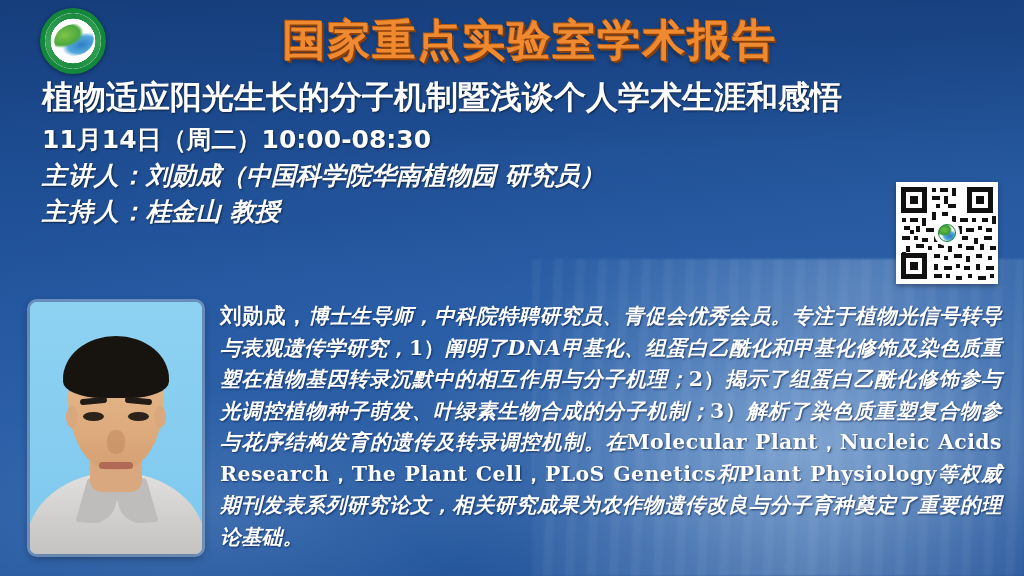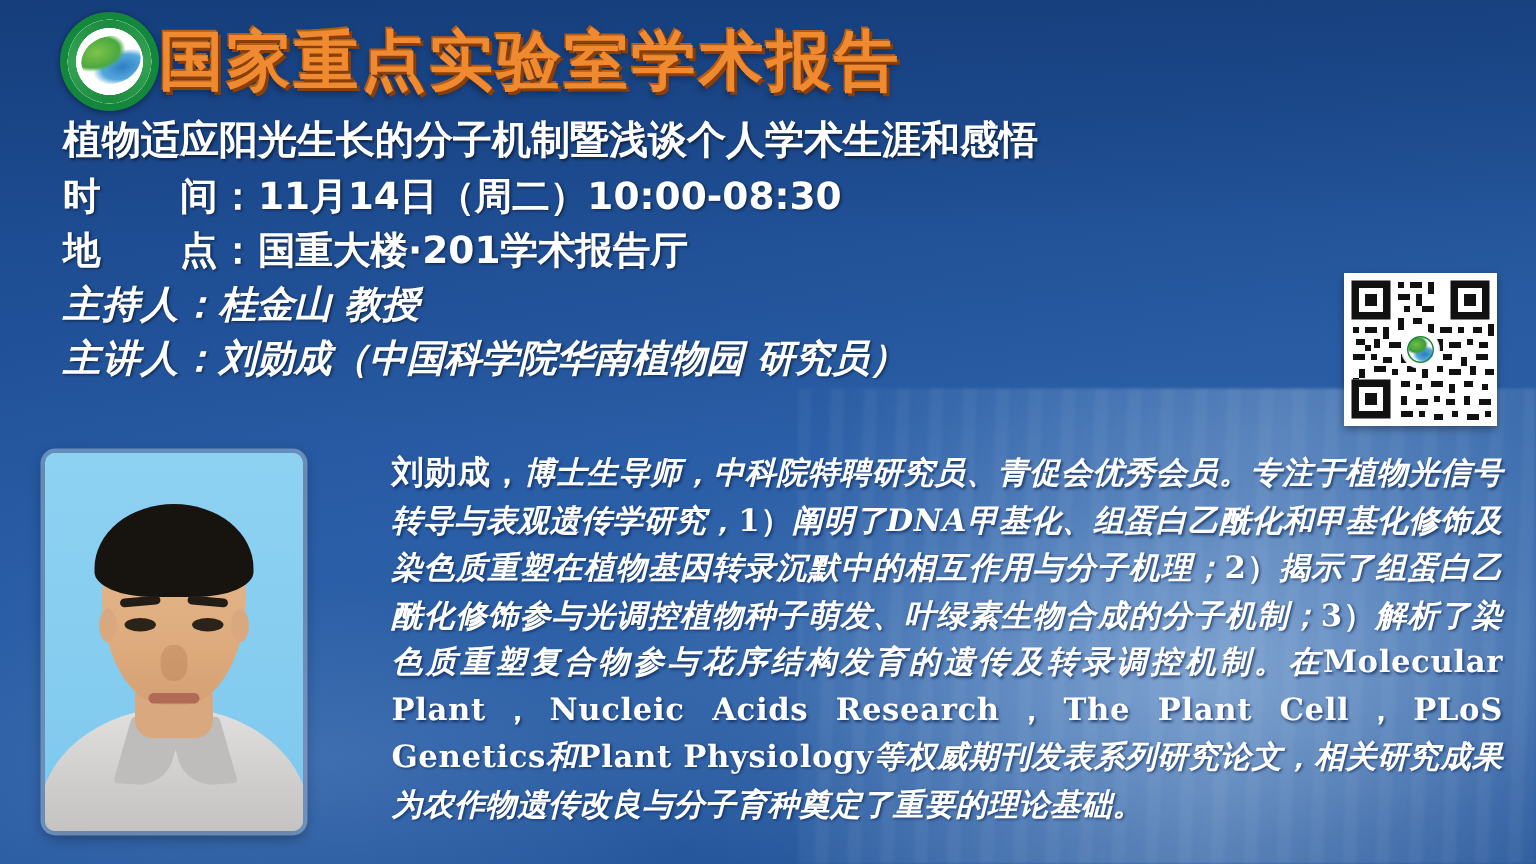--- a/index.html
+++ b/index.html
@@ -57,21 +57,21 @@
       conic-gradient(from 0deg, #1b8a3f, #35a352, #1b8a3f, #35a352, #1b8a3f);
   }
   .logo .swirl {
     position:absolute; left:9px; top:11px; width:40px; height:32px; border-radius:50%;
     background:
       radial-gradient(ellipse 70% 55% at 30% 28%, #7fc34a 0%, #4aa93f 55%, rgba(74,169,63,0) 70%),
       radial-gradient(ellipse 70% 50% at 66% 70%, #2e7fc4 0%, #55a8dd 50%, rgba(85,168,221,0) 72%);
     transform:rotate(-14deg);
   }
   .title {
-    flex:1 1 auto; padding-right:70px;
+    flex:1 1 auto; text-align:center; padding-right:70px;
     font-size:43px; font-weight:bold; letter-spacing:2px;
     color:#f08a30;
     text-shadow:
        2px 2px 0 #8a3f08, -1px -1px 0 #b35d14,
        0 3px 5px rgba(0,0,0,0.45);
     font-family:"DejaVu Sans","Liberation Sans",sans-serif;
   }
 
   
   .info { padding:2px 0 0 42px; }
@@ -85,21 +85,21 @@
     font-size:25px; font-weight:bold;
     text-shadow:1px 1px 2px rgba(0,0,0,0.55);
     white-space:pre;
   }
   .row.r-title .value, .row.r-time .value, .row.r-place .value {
     font-family:"DejaVu Sans","Liberation Sans",sans-serif;
   }
   .row.r-title .label, .row.r-time .label, .row.r-place .label {
     font-family:"DejaVu Sans","Liberation Sans",sans-serif;
   }
-  .row.r-title .value { font-size:26px; }
+  .row.r-title .value { font-size:32px; }
   .row.r-kai .label, .row.r-kai .value {
     font-family:"DejaVu Serif","Liberation Serif",serif;
     font-size:25px; font-style:italic;
   }
   .row.r-kai .value { font-weight:bold; }
 
   
   .qr-wrap {
     position:absolute; right:26px; top:182px; z-index:6;
     width:102px; height:102px; padding:4px; background:#fff;
@@ -190,21 +190,20 @@
   }
   .photo-frame .mouth {
     position:absolute; left:50%; top:160px; transform:translateX(-50%);
     width:34px; height:7px; background:#b06a55; border-radius:5px;
   }
 
   
   .bio {
     position:absolute; left:212px; top:296px; right:16px; z-index:6;
     padding:4px 6px 0 8px;
-    margin-left:41px;
   }
   .bio p {
     color:#ffffff;
     font-family:"DejaVu Serif","Liberation Serif",serif;
     font-style:italic;
     font-weight:bold;
     font-size:20.5px;
     line-height:31.5px;
     letter-spacing:0.4px;
     text-align:justify;
@@ -237,37 +236,32 @@
       <div class="title">国家重点实验室学术报告</div>
     </div>
 
     <div class="info">
 
       <div class="row r-title">
         <span class="value">植物适应阳光生长的分子机制暨浅谈个人学术生涯和感悟</span>
       </div>
 
       <div class="row r-time">
-        <span class="label">时　　间：</span>
         <span class="value">11月14日（周二）10:00-08:30</span>
       </div>
 
-      <div class="row r-place">
-        <span class="label">地　　点：</span>
-        <span class="value">国重大楼·201学术报告厅</span>
+
+      <div class="row r-kai">
+        <span class="label">主讲人：</span>
+        <span class="value">刘勋成（中国科学院华南植物园 研究员）</span>
       </div>
 
       <div class="row r-kai">
         <span class="label">主持人：</span>
         <span class="value">桂金山 教授</span>
-      </div>
-
-      <div class="row r-kai">
-        <span class="label">主讲人：</span>
-        <span class="value">刘勋成（中国科学院华南植物园 研究员）</span>
       </div>
 
     </div>
 
     <div class="qr-wrap">
       <div class="qr">
         <div class="mods">
           <i style="left:32px;top:2px;width:4px;height:4px"></i>
           <i style="left:40px;top:2px;width:8px;height:4px"></i>
           <i style="left:52px;top:2px;width:4px;height:8px"></i>

